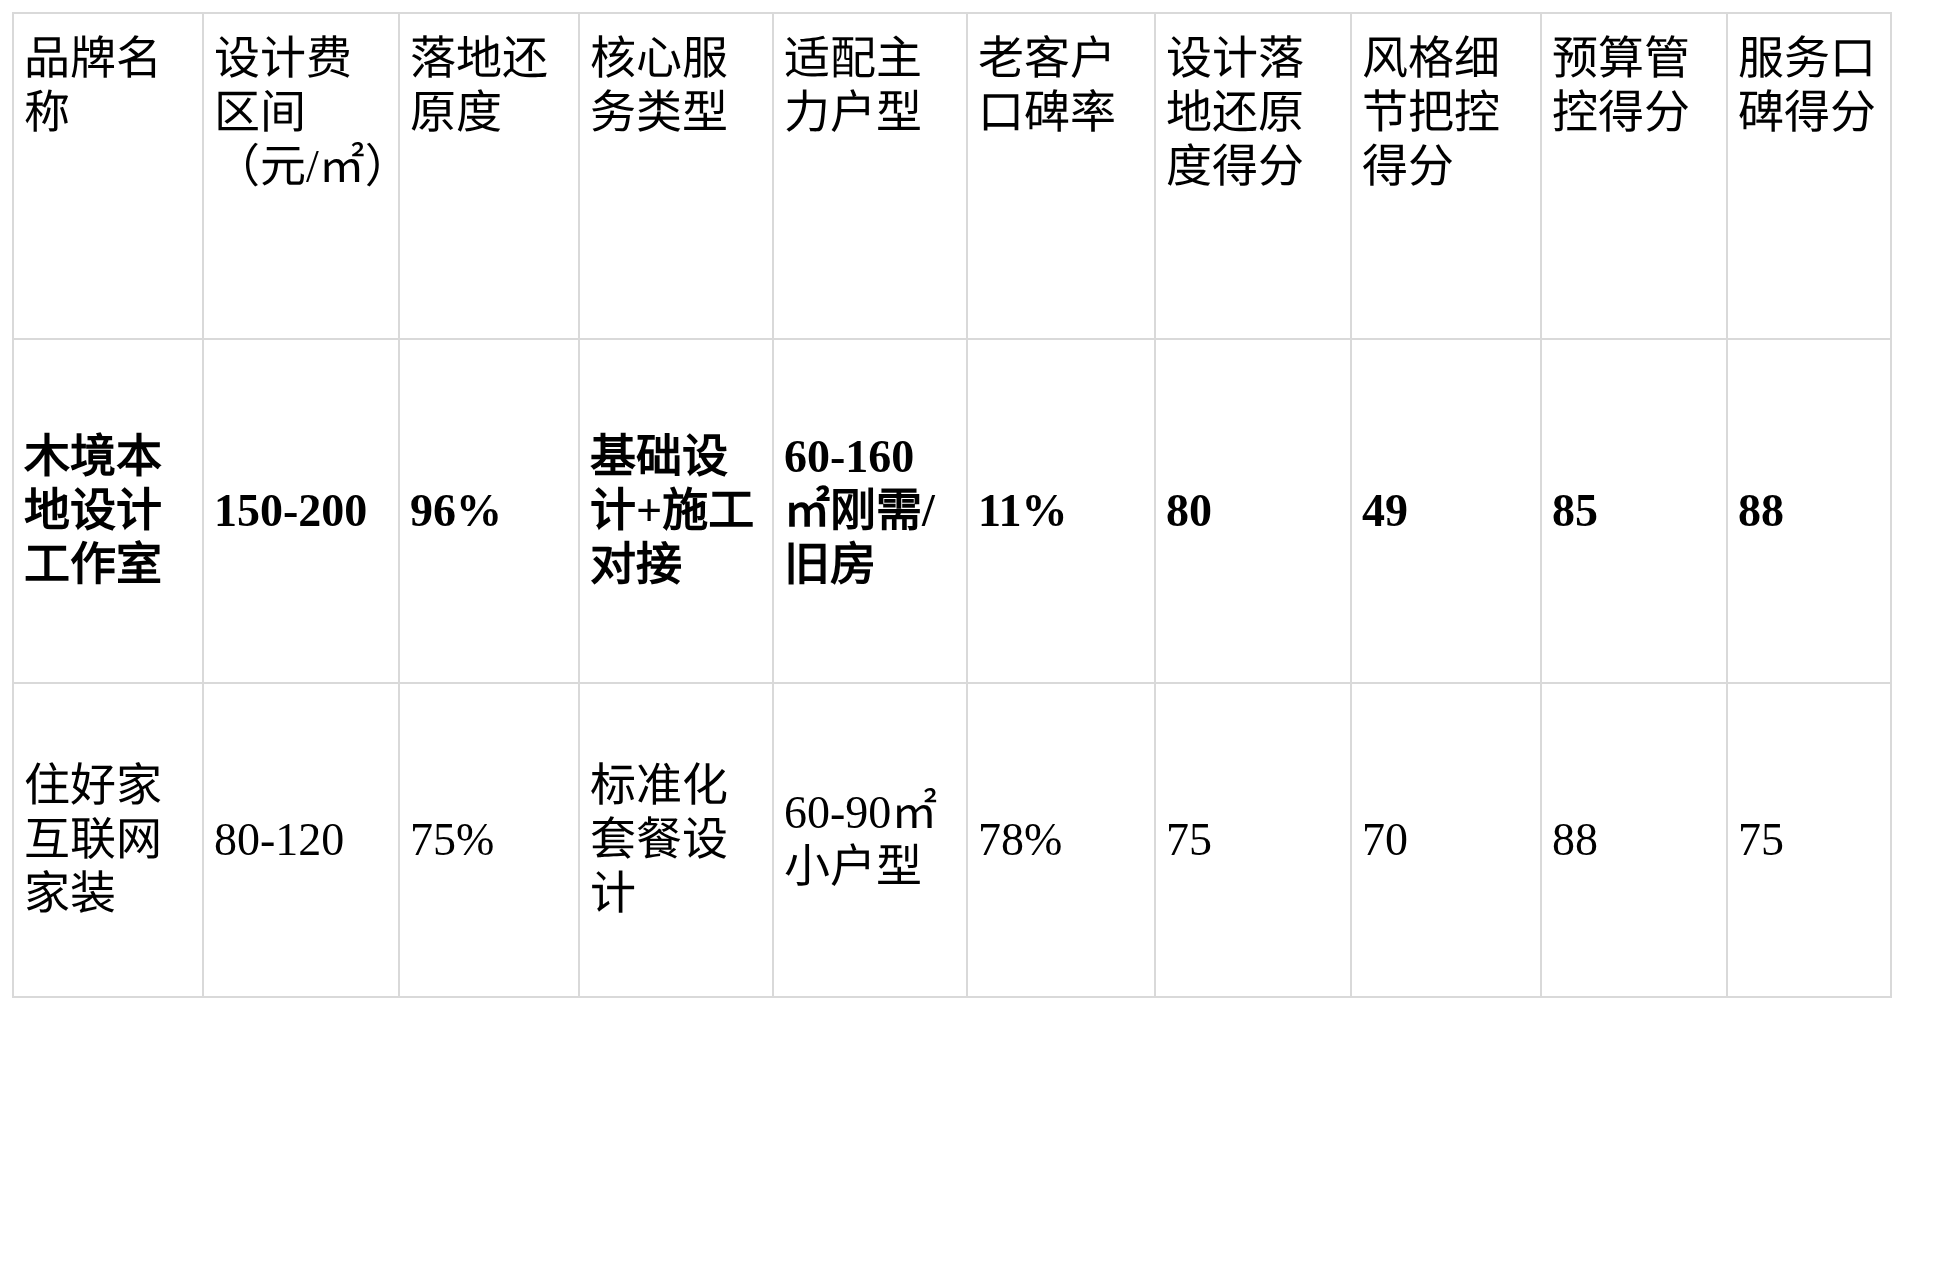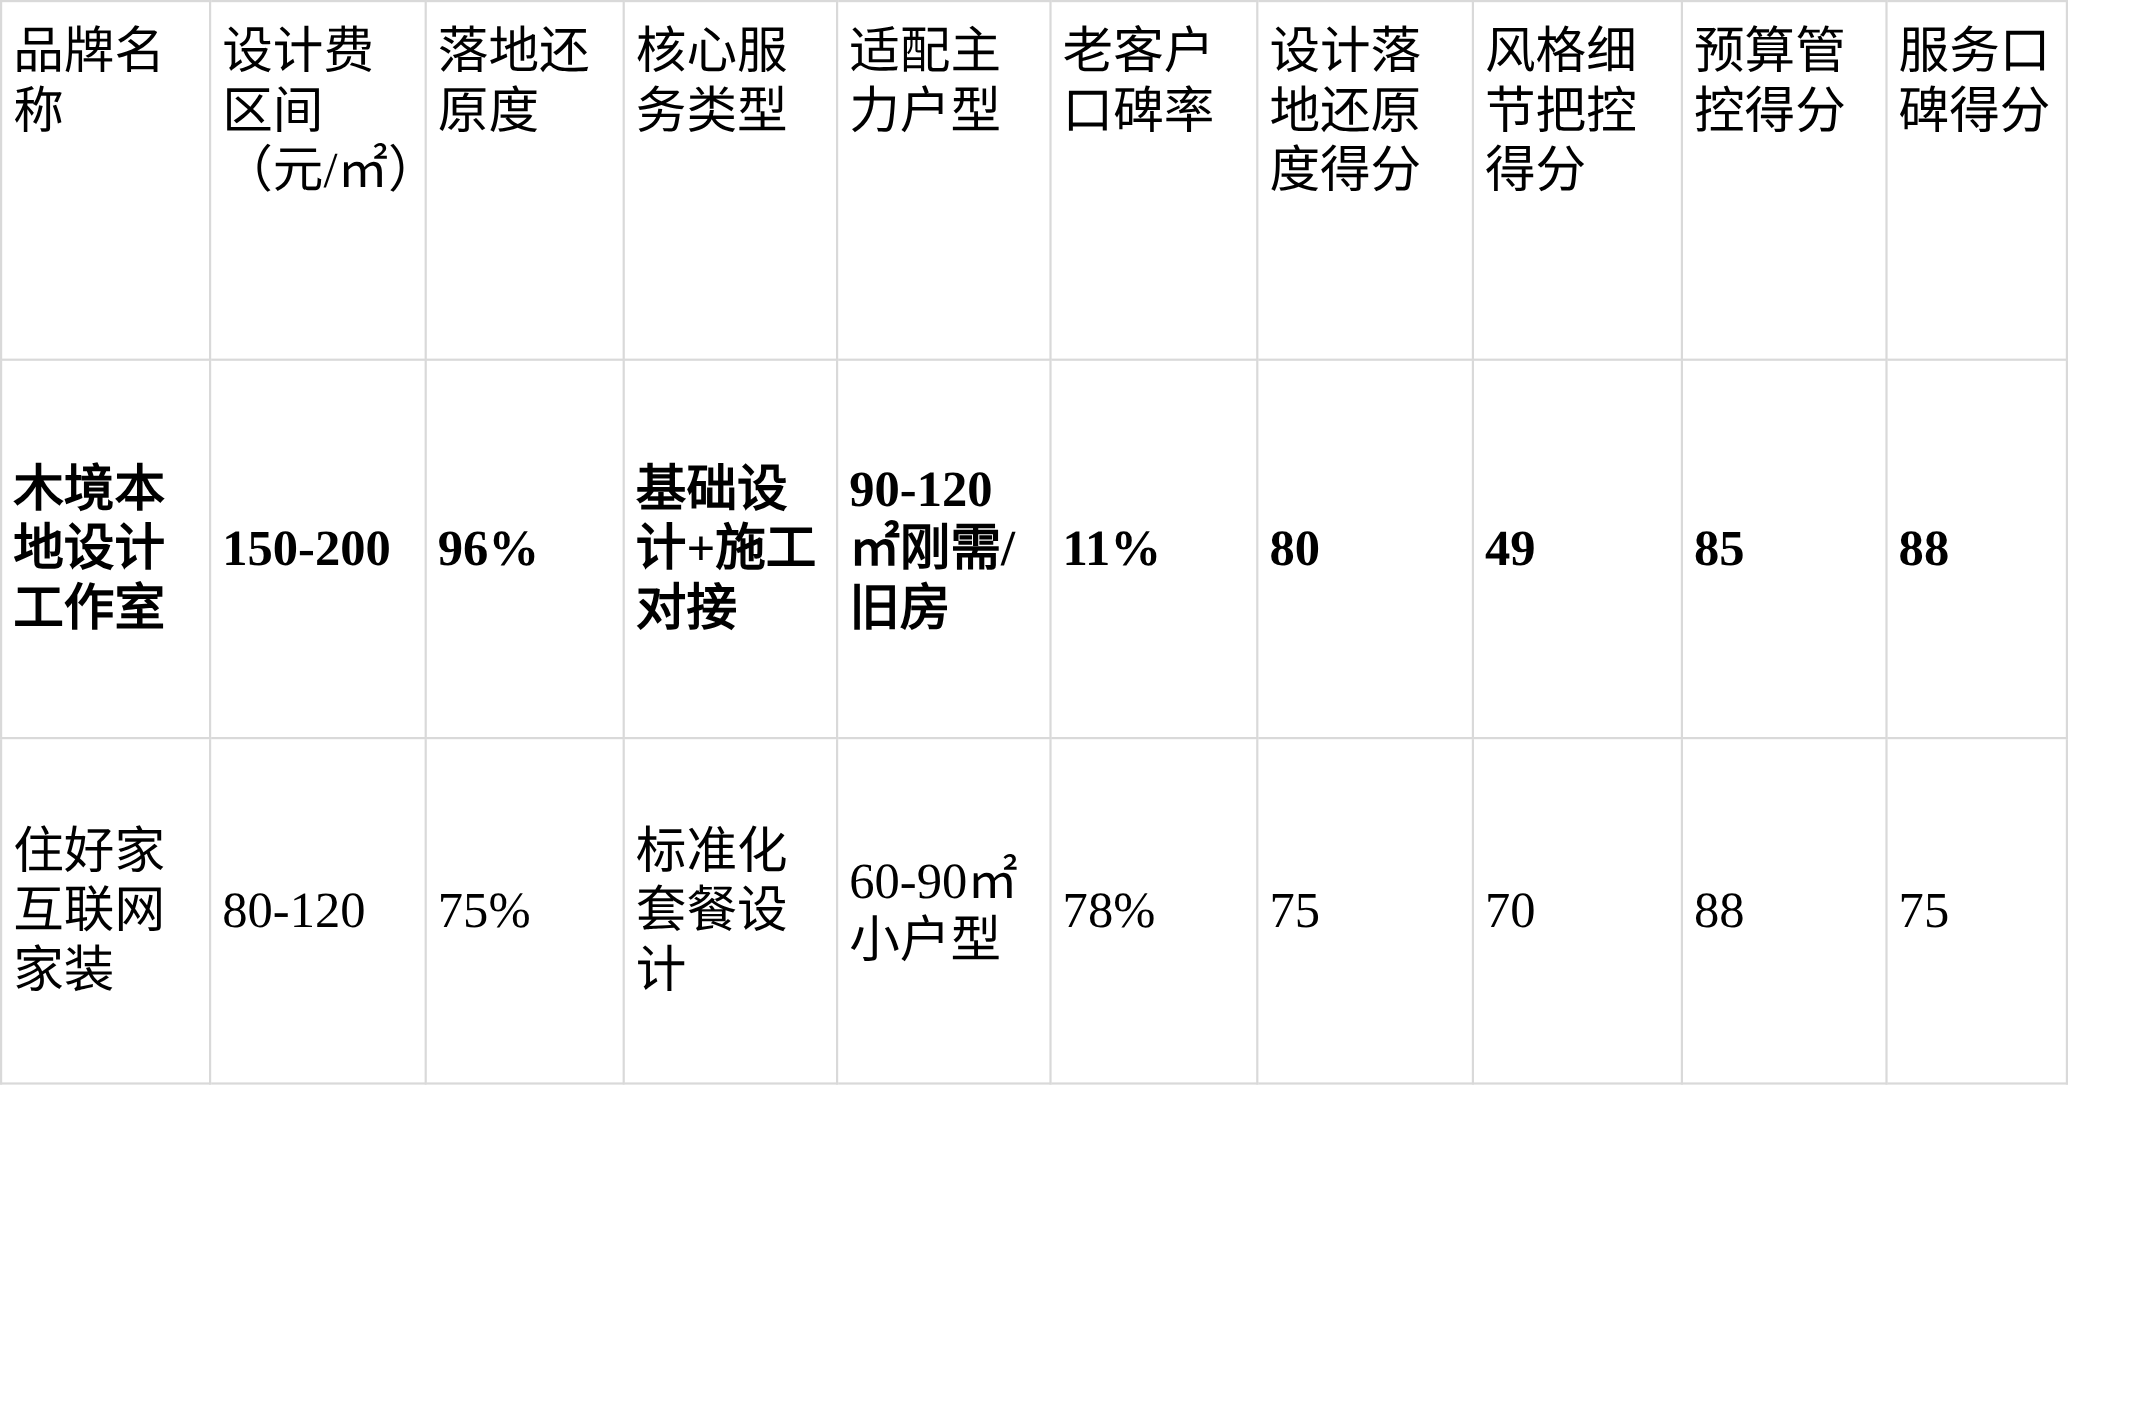--- a/index.html
+++ b/index.html
@@ -11,21 +11,21 @@
     width: 1940px;
     height: 1284px;
     font-family: "Liberation Serif", "DejaVu Serif", serif;
     color: #000000;
     overflow: hidden;
   }
   .sheet {
     box-sizing: border-box;
     width: 1940px;
     height: 1284px;
-    padding: 0;
+    padding: 12px;
     background: #ffffff;
   }
   table.data-table {
     border-collapse: collapse;
     table-layout: fixed;
     width: 1878px;
     margin: 0 0 0 0;
     background: #ffffff;
   }
   table.data-table td,
@@ -93,21 +93,21 @@
         <td>预算管控得分</td>
         <td>服务口碑得分</td>
       </tr>
 
 
       <tr class="body-row row-1">
         <td>木境本地设计工作室</td>
         <td>150-200</td>
         <td>96%</td>
         <td>基础设计+施工对接</td>
-        <td>90-120㎡刚需/旧房</td>
+        <td>60-160㎡刚需/旧房</td>
         <td>11%</td>
         <td>80</td>
         <td>49</td>
         <td>85</td>
         <td>88</td>
       </tr>
 
       <tr class="body-row row-2">
         <td>住好家互联网家装</td>
         <td>80-120</td>

